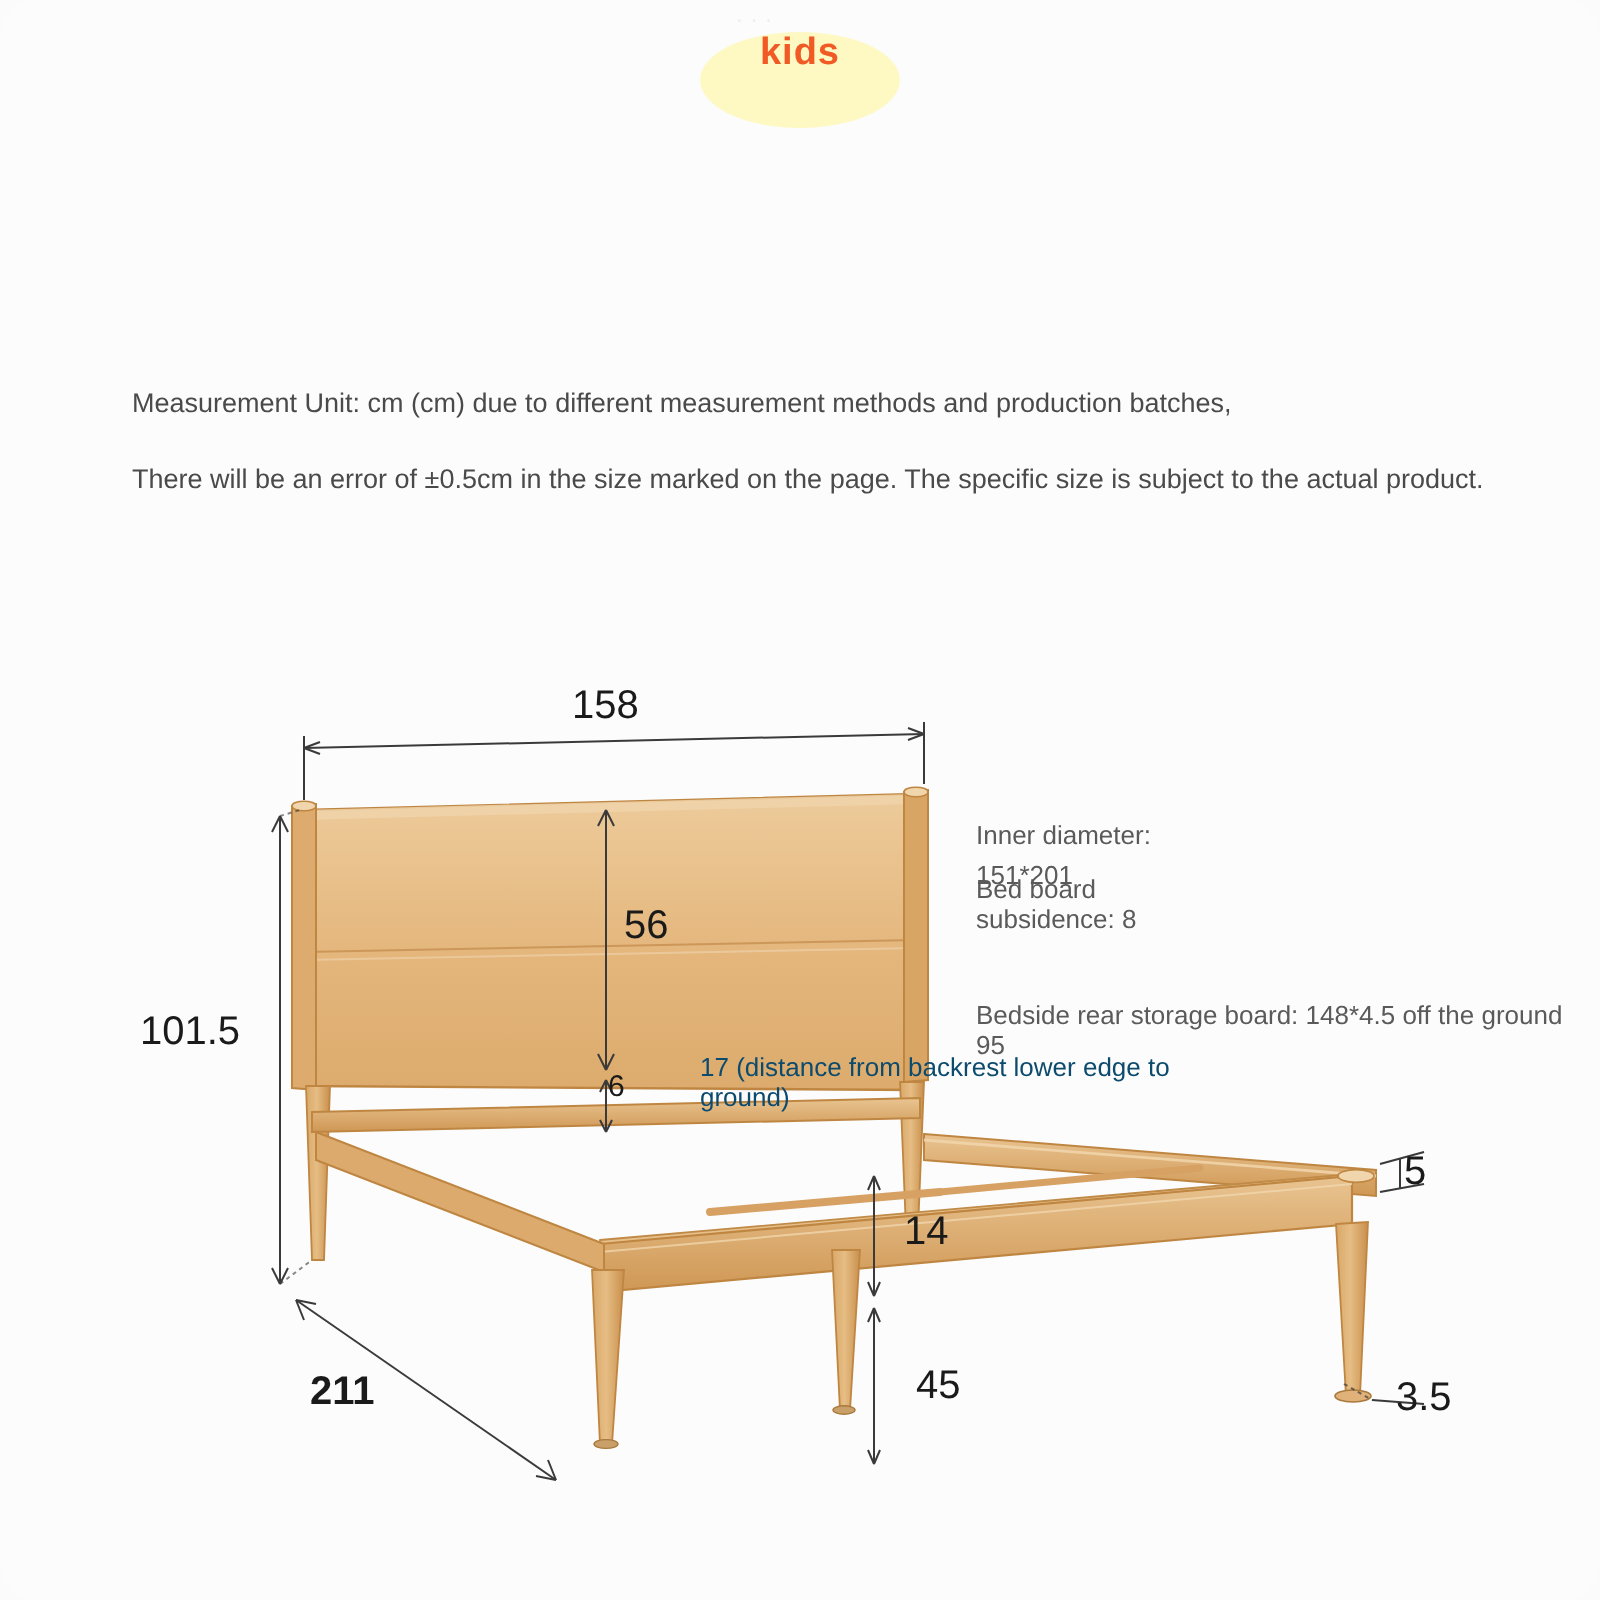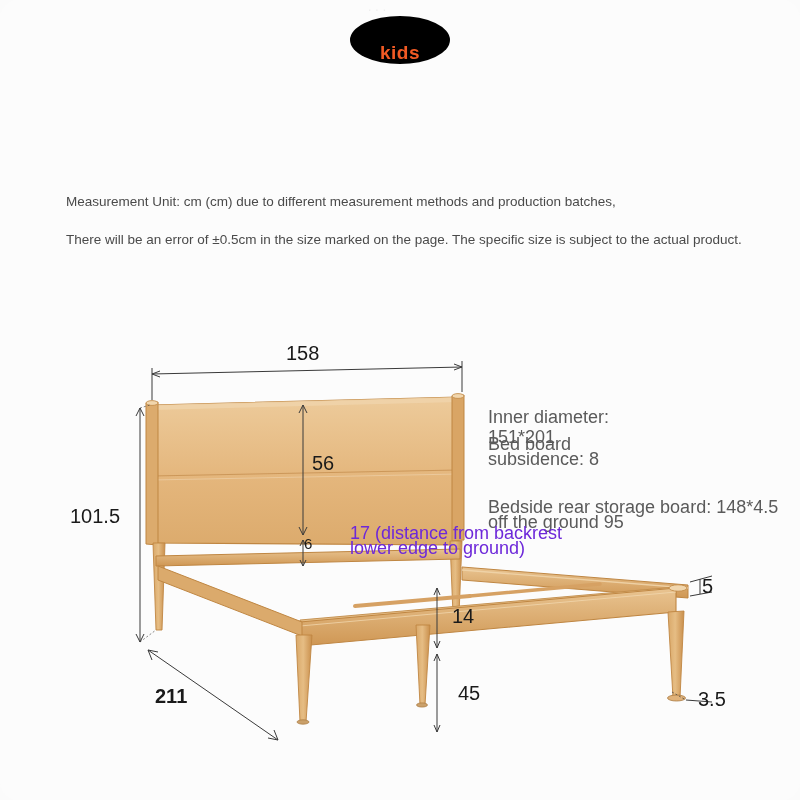--- a/index.html
+++ b/index.html
@@ -31,24 +31,24 @@
     border-radius: 18px;
   }
 
   
   #badge {
     position: absolute;
     left: 350px;
     top: 16px;
     width: 100px;
     height: 48px;
-    background: #000000;
+    background: #fef9c3;
     border-radius: 50% / 50%;
     display: flex;
-    align-items: flex-end;
+    align-items: flex-start;
     justify-content: center;
   }
   #badge .badge-text {
     font-size: 19px;
     font-weight: bold;
     color: #f15a24;
     letter-spacing: 0.5px;
   }
   #badge-ghost {
     position: absolute;
@@ -95,25 +95,25 @@
     color: #1a1a1a;
     font-size: 20px;
     font-weight: 500;
   }
   .dim.small { font-size: 15px; }
 
   
   .anno {
     position: absolute;
     color: #5a5a5a;
-    font-size: 18px;
+    font-size: 13px;
     line-height: 15px;
     white-space: pre-line;
   }
-  .anno.gray { color: #6d28d9; }
+  .anno.gray { color: #0c4a6e; }
 </style>
 </head>
 <body>
 
 <div id="page">
   <div id="card"></div>
 
   <div id="badge-ghost">...</div>
 
   <div id="badge">

